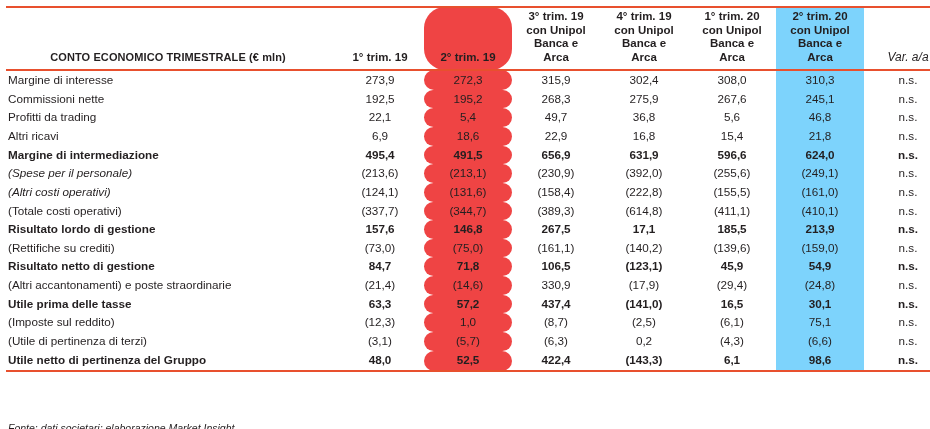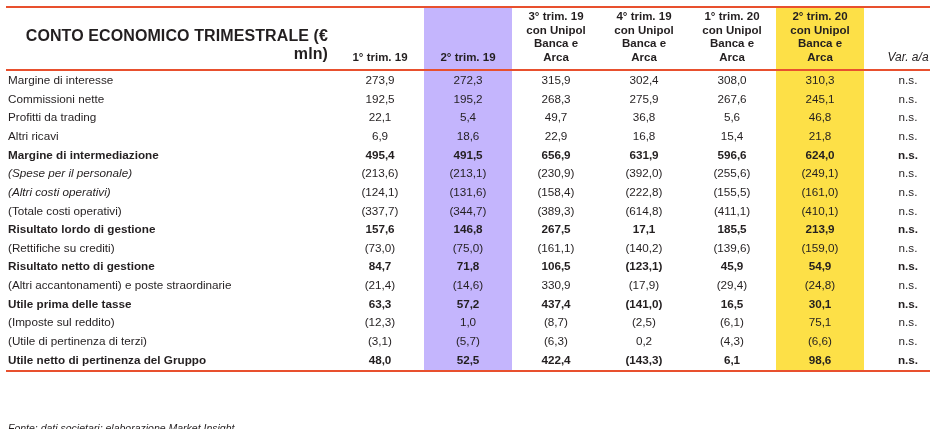--- a/index.html
+++ b/index.html
@@ -35,22 +35,22 @@
     font-size: 11.5px;
     font-weight: bold;
     vertical-align: bottom;
     padding: 2px 8px 5px 8px;
     text-align: center;
     line-height: 1.18;
     border-bottom: 2.5px solid #e8502e;
     margin-left: 38px;
   }
   thead th.h-label {
-    text-align: right;
-    font-size: 16px;
+    text-align: center;
+    font-size: 11px;
     letter-spacing: 0.1px;
     padding-left: 2px;
   }
   thead th.h-var {
     font-style: italic;
     font-weight: normal;
     font-size: 12px;
   }
   .hdr-top-rule {
     border-top: 2.5px solid #e8502e;
@@ -65,22 +65,22 @@
   }
   tbody td.lbl {
     text-align: left;
     padding-left: 2px;
   }
   tr.bold td { font-weight: bold; }
   tr.ital td.lbl { font-style: italic; }
   td.var { color: #231f20; }
 
   
-  .shade { background: #c4b5fd; }
-  .shade-strong { background: #fde047; }
+  .shade { background: #ef4444; border-radius: 21px; }
+  .shade-strong { background: #7dd3fc; }
 
   tr.last-row td {
     border-bottom: 2.5px solid #e8502e;
   }
   tr.pre-last td { padding-bottom: 2px; }
 
   .note {
     font-size: 10.5px;
     font-style: italic;
     color: #231f20;

